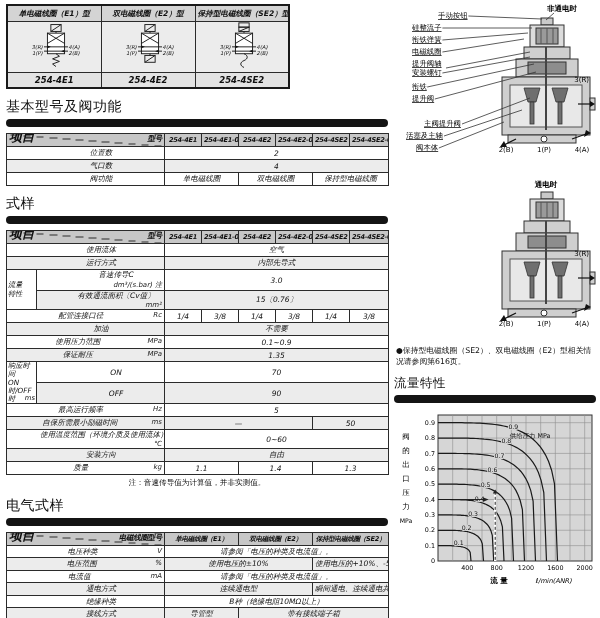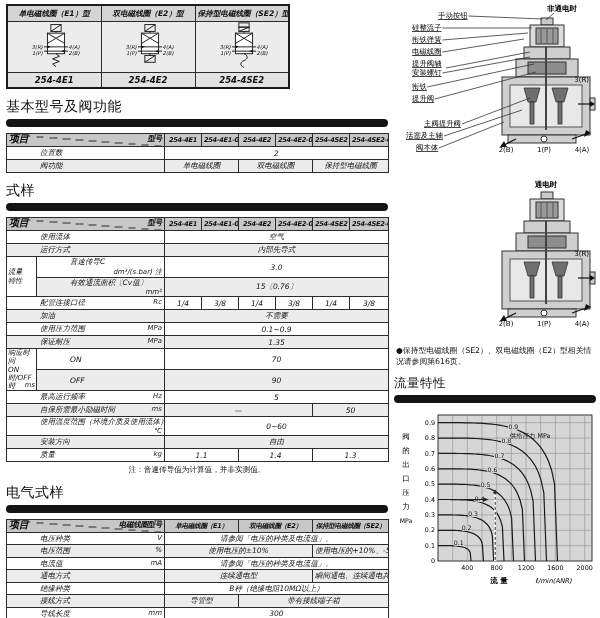--- a/index.html
+++ b/index.html
@@ -8,26 +8,26 @@
   .left{position:absolute;left:6px;top:4px;width:382px;}
   .right{position:absolute;left:394px;top:2px;width:202px;}
   .sec-title{font-size:14px;font-weight:normal;margin:9px 0 3px 0;letter-spacing:.5px;}
   .sec-bar{height:8px;background:#141414;border-radius:4px;margin:0 0 6px 0;}
   table{border-collapse:collapse;width:100%;table-layout:fixed;font-style:italic;}
   td,th{border:1px solid #2b2b2b;font-size:7.5px;padding:0 2px;text-align:center;
         height:12px;overflow:hidden;white-space:nowrap;font-weight:normal;}
   .t2 td,.t2 th{height:11.5px;}
   thead th{background:#c7c7c7;font-weight:bold;font-size:6.6px;letter-spacing:-.3px;}
   tbody tr:nth-child(even){background:#ececec;}
-  td.lab{text-align:left;padding-left:33px;}
+  td.lab{text-align:center;padding-left:33px;}
   td.lab .u{float:right;font-size:7px;color:#222;margin-left:32px;}
   td.grp{white-space:pre-line;line-height:1.15;font-size:7.2px;text-align:left;padding:0 1px;margin-left:32px;}
   .diagcell{position:relative;text-align:left;
     background:#c7c7c7 linear-gradient(to top right,transparent 48.8%,#2b2b2b 48.8%,#2b2b2b 51.2%,transparent 51.2%);}
-  .diagcell .a{position:absolute;left:2px;bottom:0;font-size:10px;font-weight:bold;}
+  .diagcell .a{position:absolute;left:2px;bottom:0;font-size:13px;font-weight:bold;}
   .diagcell .b{position:absolute;right:2px;top:0;font-size:7.5px;font-weight:bold;}
   .symwrap{border:2px solid #1a1a1a;}
   .symwrap td{height:auto;}
   .symhead td{background:#d4d4d4;font-weight:bold;font-size:7.6px;height:15px;}
   .symmodel td{background:#e3e3e3;font-weight:bold;font-size:8.5px;height:14px;}
   .note{font-size:7.6px;margin:3px 0 0 0;text-align:center;}
   .rtitle{font-size:12.5px;font-weight:bold;margin:4px 0 2px 0;}
   .rnote{font-size:7.8px;line-height:1.35;margin:6px 0 2px 2px;}
   svg text{font-family:"DejaVu Sans","Liberation Sans",sans-serif;}
 </style>
@@ -157,20 +157,24 @@
               <th>254-4E2</th>
               <th>254-4E2-03</th>
               <th>254-4SE2</th>
               <th>254-4SE2-03</th>
             </tr>
           </thead>
           <tbody>
             <tr>
               <td class="lab">位置数</td>
               <td colspan="6">2</td>
+            </tr>
+            <tr>
+              <td class="lab">气口数</td>
+              <td colspan="6">4</td>
             </tr>
             <tr>
               <td class="lab">阀功能</td>
               <td colspan="2">单电磁线圈</td>
               <td colspan="2">双电磁线圈</td>
               <td colspan="2">保持型电磁线圈</td>
             </tr>
           </tbody>
         </table>
       </div>

